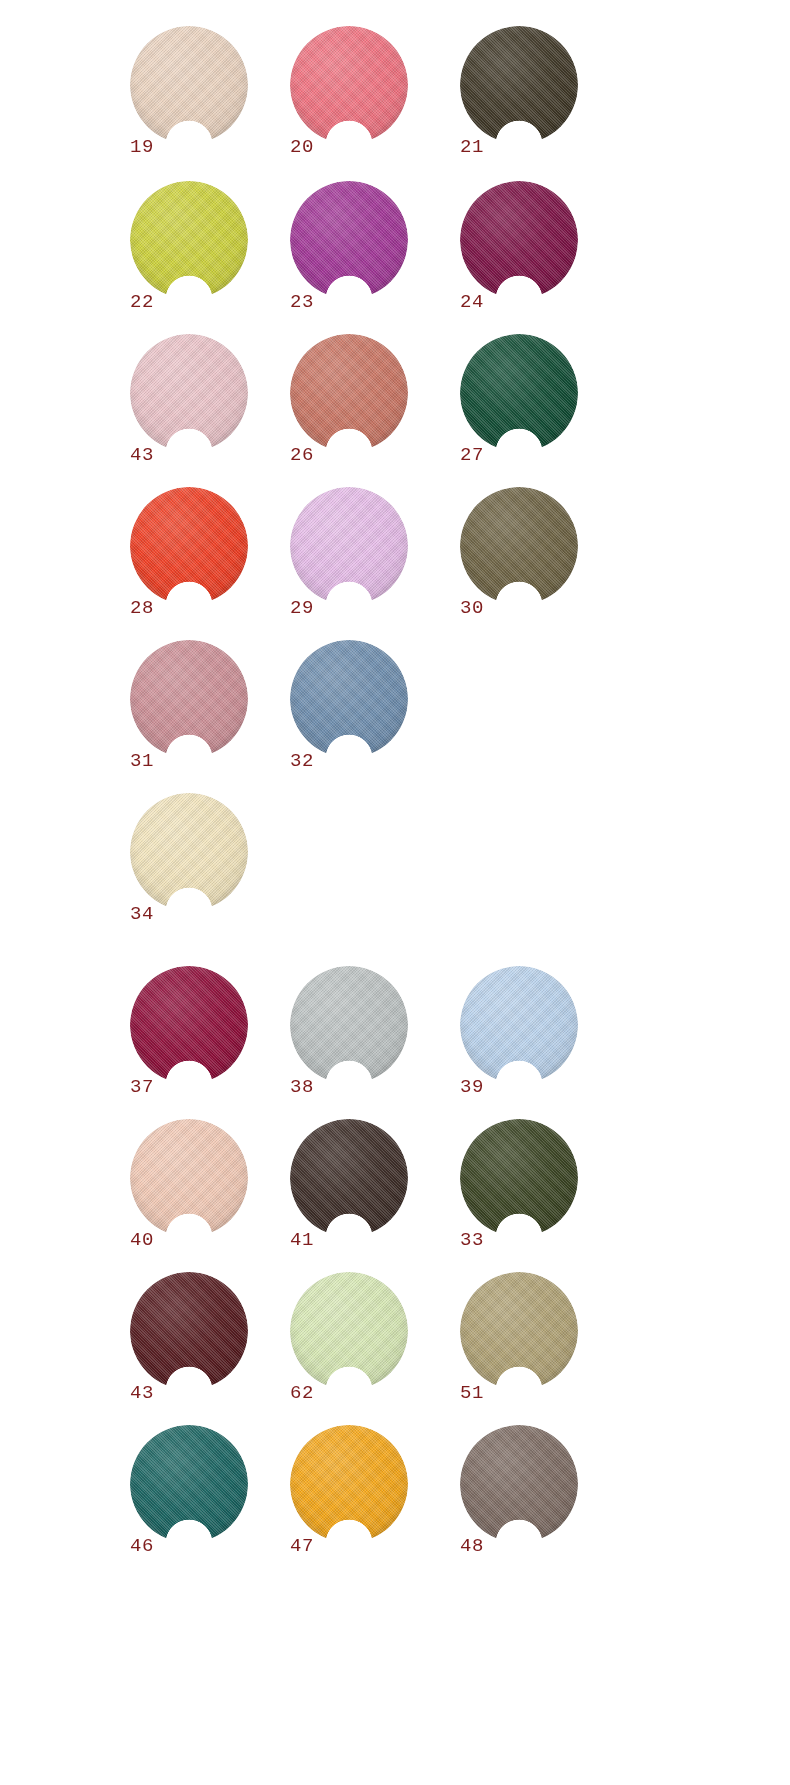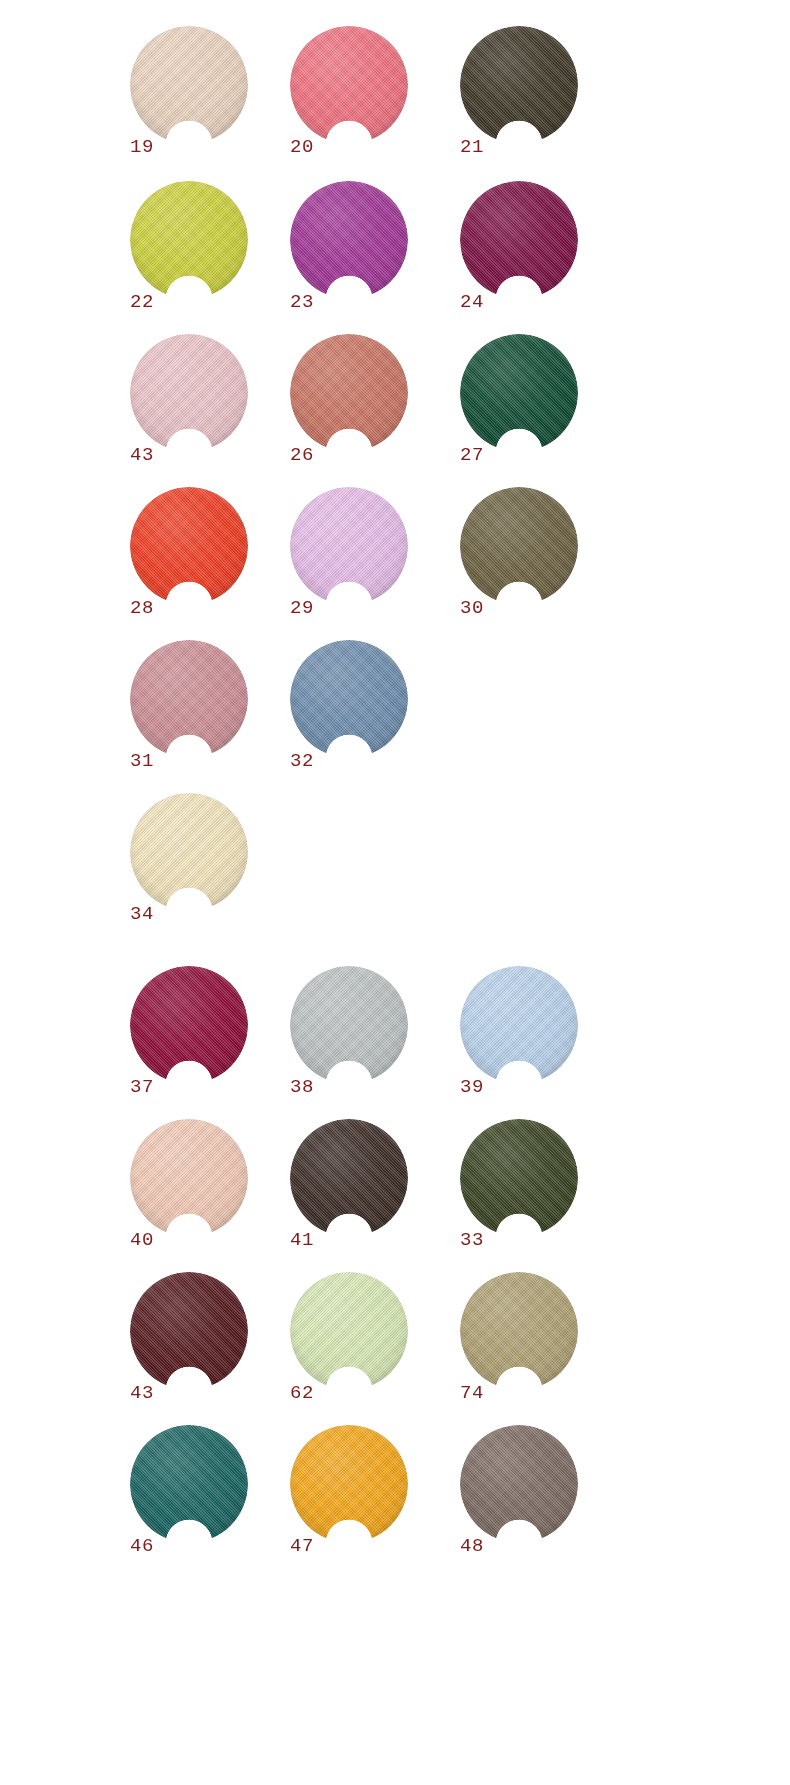--- a/index.html
+++ b/index.html
@@ -184,21 +184,21 @@
     <div class="swatch" style="left: 130px; top: 1272px;">
       <div class="disc" style="background-color: rgb(84, 24, 28);"></div>
       <div class="swatch-number">43</div>
     </div>
     <div class="swatch" style="left: 290px; top: 1272px;">
       <div class="disc" style="background-color: rgb(215, 232, 180);"></div>
       <div class="swatch-number">62</div>
     </div>
     <div class="swatch" style="left: 460px; top: 1272px;">
       <div class="disc" style="background-color: rgb(175, 160, 114);"></div>
-      <div class="swatch-number">74</div>
+      <div class="swatch-number">51</div>
     </div>
     <div class="swatch" style="left: 130px; top: 1425px;">
       <div class="disc" style="background-color: rgb(22, 98, 95);"></div>
       <div class="swatch-number">46</div>
     </div>
     <div class="swatch" style="left: 290px; top: 1425px;">
       <div class="disc" style="background-color: rgb(245, 166, 22);"></div>
       <div class="swatch-number">47</div>
     </div>
     <div class="swatch" style="left: 460px; top: 1425px;">

